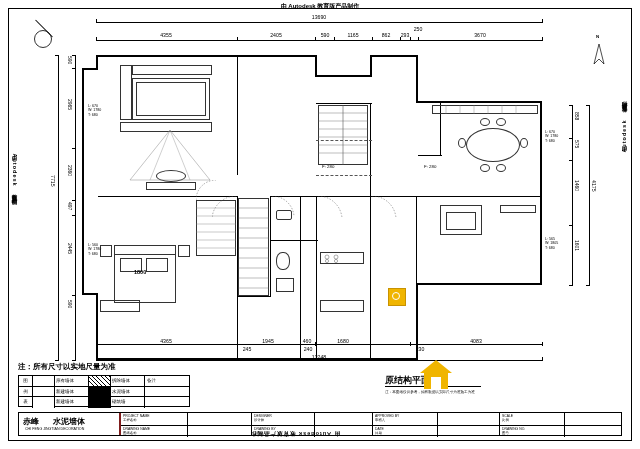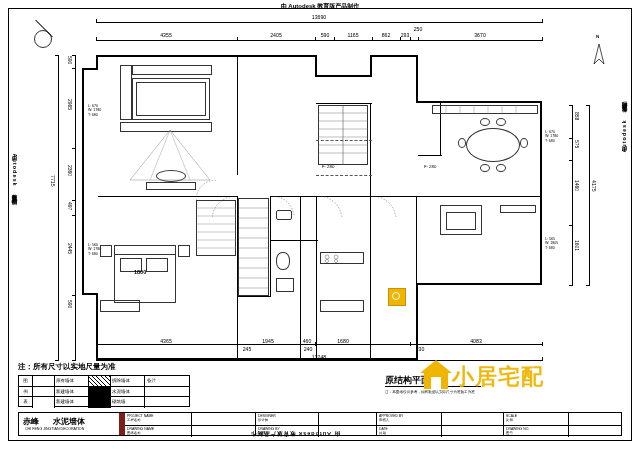--- a/index.html
+++ b/index.html
@@ -347,29 +347,28 @@
       <div style="flex:1;"></div>
     </div>
   </div>
 
   <div class="abs" style="left:385px;top:374px;">
     <div style="font-size:9px;font-weight:bold;">原结构平面图</div>
     <div class="ln h" style="left:0px;top:12px;width:96px;height:1px;"></div>
     <div style="font-size:3.6px;margin-top:3px;">注：本图纸仅供参考，如有数据以实际尺寸为准施工为准</div>
   </div>
 
-  <div class="watermark" style="left:452px;top:362px;font-size:22px;letter-spacing:1px;opacity:0.95;">小居宅配</div>
   <svg class="abs" style="left:418px;top:358px;" width="36" height="34">
     <path d="M18 2 L34 15 L30 15 L30 31 L6 31 L6 15 L2 15 Z" fill="#f0b500"></path>
     <rect x="13" y="19" width="10" height="12" fill="#fff"></rect>
   </svg>
 
   <div class="ttl" style="left:18px;top:412px;width:604px;height:24px;">
     <div style="display:flex;height:100%;">
-      <div style="width:100px;border-right:6px solid #7f1d1d;position:relative;">
+      <div style="width:100px;border-right:2px solid #7f1d1d;position:relative;">
         <div style="position:absolute;left:4px;top:3px;font-size:8px;font-weight:bold;">赤峰</div>
         <div style="position:absolute;left:34px;top:3px;font-size:8px;font-weight:bold;">水泥墙体</div>
         <div style="position:absolute;left:6px;top:14px;font-size:3.6px;">CHI FENG   JINGTIAN DECORATION</div>
       </div>
       <div style="width:130px;border-right:1px solid #000;">
         <div style="height:12px;border-bottom:1px solid #000;display:flex;">
           <div style="width:62px;border-right:1px solid #000;font-size:3.4px;padding:1px 2px;white-space:pre-line;">PROJECT NAME
 工程名称</div>
           <div style="flex:1;font-size:4px;padding:1px 2px;"></div>
         </div>

